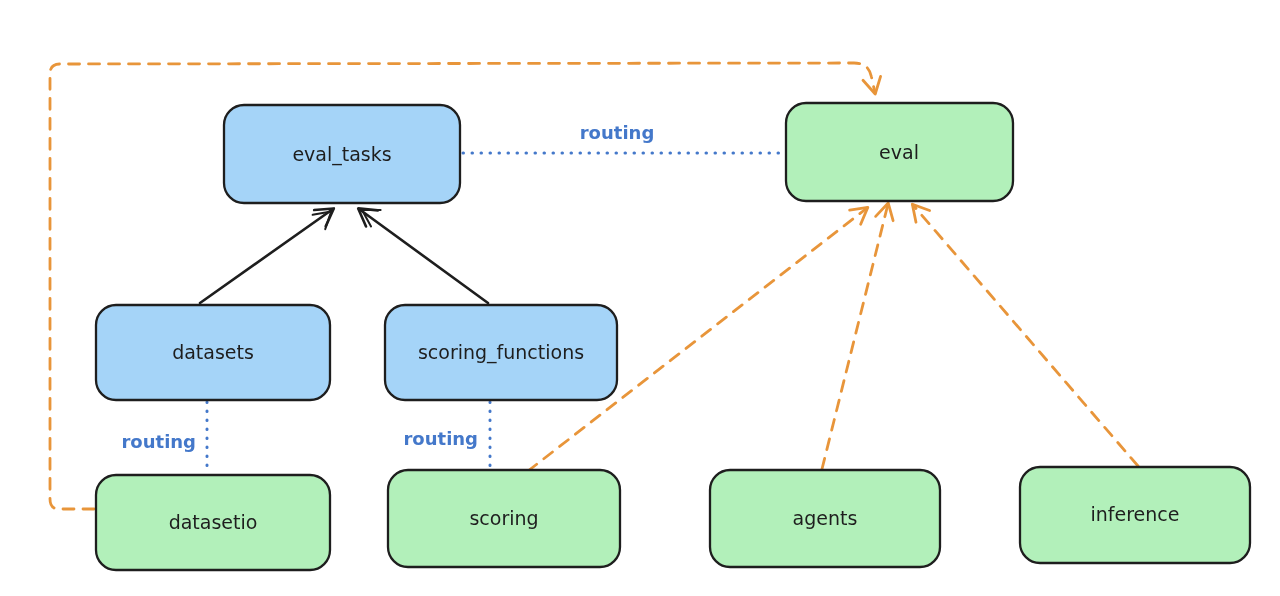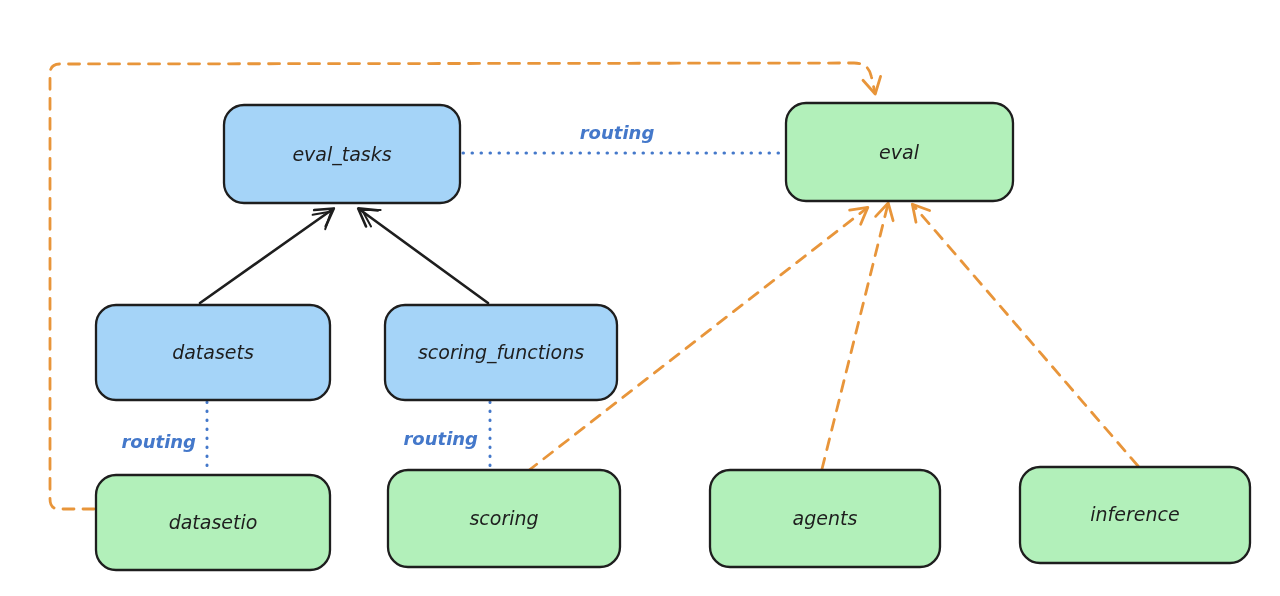--- a/index.html
+++ b/index.html
@@ -2,21 +2,20 @@
 <html><head>
 <meta charset="utf-8">
 <style>
   html,body{margin:0;padding:0;background:#ffffff;}
   .canvas{
     position:relative;
     width:1280px;height:596px;
     background:#ffffff;
     font-family:"DejaVu Sans", sans-serif;
     overflow:hidden;
-    font-style:italic;
   }
   svg{display:block;}
   .node-box{
     stroke:#1e1e1e;
     stroke-width:2.3;
   }
   .fill-blue{fill:#a5d4f8;}
   .fill-green{fill:#b2f0ba;}
   .node-label{
     fill:#1e1e1e;

